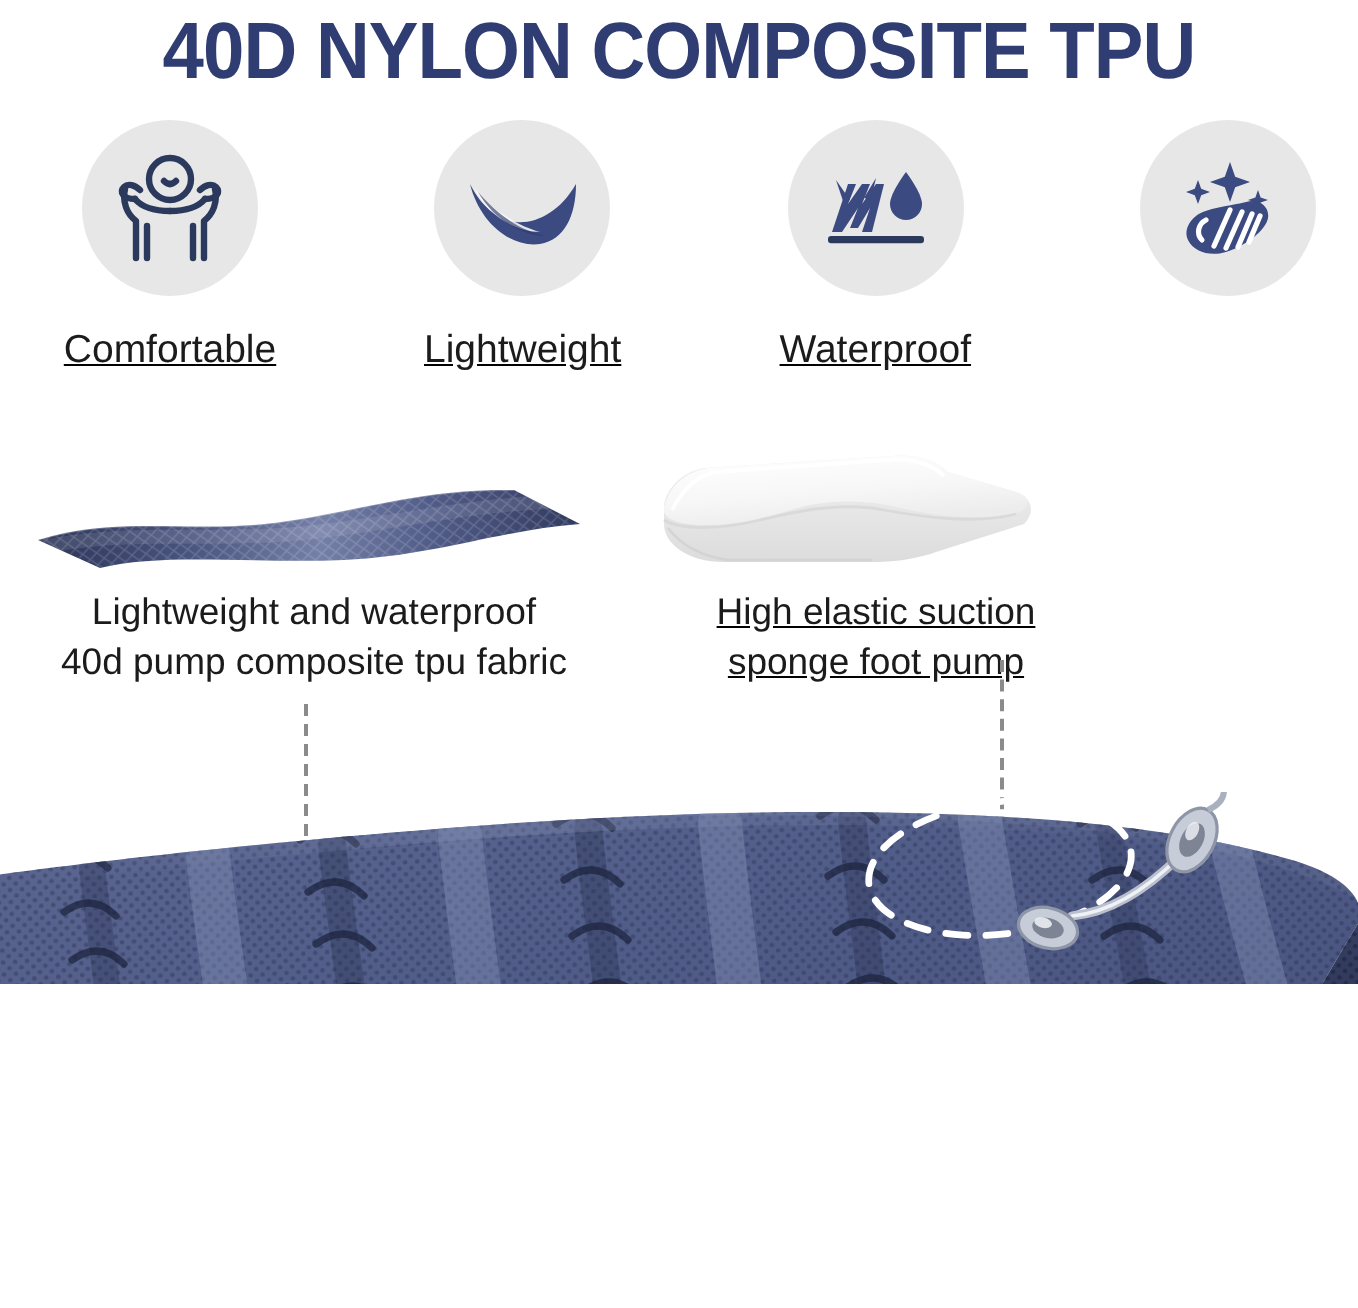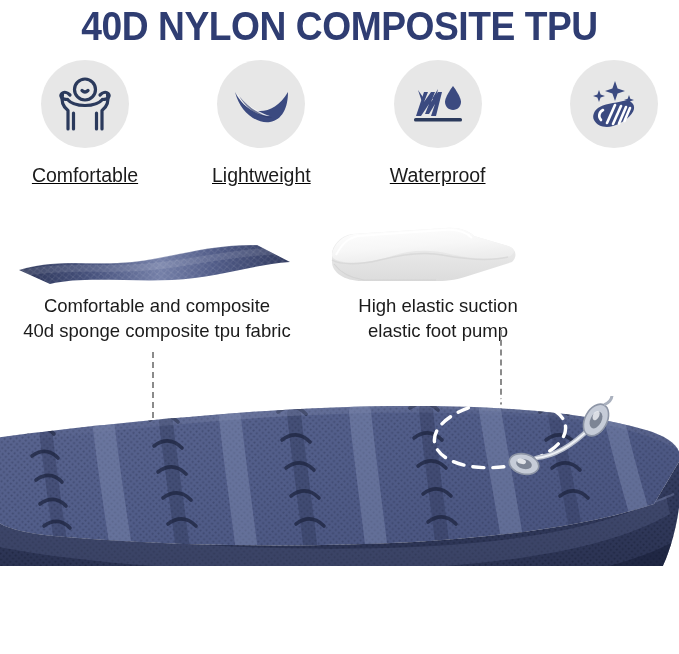--- a/index.html
+++ b/index.html
@@ -3,21 +3,21 @@
 <meta charset="utf-8">
 <style>
   html,body{margin:0;padding:0;}
   body{
     width:679px;height:654px;
     background:#ffffff;
     font-family:"Liberation Sans", sans-serif;
     overflow:hidden;
     position:relative;
   }
-  #stage{position:relative;width:679px;height:566px;overflow:hidden;background:#fff;}
+  #stage{position:relative;width:679px;height:492px;overflow:hidden;background:#fff;}
 
   
   .title{
     position:absolute;left:0;top:0;width:679px;height:52px;
     display:flex;align-items:center;justify-content:center;
     font-family:"Liberation Sans", sans-serif;
     font-weight:700;
     font-size:40px;
     letter-spacing:-0.5px;
     color:#2f3d72;
@@ -45,21 +45,21 @@
   }
 
   
   .callout{position:absolute;}
   .callout .cap{
     font-size:18.5px;color:#1b1b1b;text-align:center;line-height:1.33;
     font-family:"Liberation Sans", sans-serif;white-space:nowrap;
   }
 
   #callout-left{left:12px;top:232px;width:290px;}
-  #callout-right{left:318px;top:224px;width:240px;}
+  #callout-right{left:318px;top:224px;width:240px;text-decoration:underline;}
 
   .swatch-wrap{height:62px;position:relative;}
   .sponge-wrap{height:70px;position:relative;}
 
   
   .leader{position:absolute;border-left:2px dashed #8b8b8b;}
   #leader-left{left:152px;top:352px;height:86px;}
   #leader-right{left:500px;top:330px;height:104px;}
 
   .leader-dot{
@@ -178,22 +178,22 @@
           </clipPath>
         </defs>
         <path d="M7 38 C45 26 80 34 120 30 C160 26 195 12 245 13 L278 30 C238 33 205 46 160 48 C115 50 70 44 38 52 Z" fill="url(#fabGrad)"></path>
         <g clip-path="url(#fabClip)">
           <rect x="0" y="0" width="290" height="62" fill="url(#weave)"></rect>
           <path d="M0 40 C50 28 90 36 140 31 C190 26 230 14 290 15 L290 22 C230 21 190 33 140 38 C90 43 50 35 0 47 Z" fill="#ffffff" opacity="0.10"></path>
         </g>
         <path d="M7 38 C45 26 80 34 120 30 C160 26 195 12 245 13" fill="none" stroke="#ffffff" stroke-opacity="0.25" stroke-width="1"></path>
       </svg>
     </div>
-    <div class="cap">Comfortable and composite</div>
-    <div class="cap">40d sponge composite tpu fabric</div>
+    <div class="cap">Lightweight and waterproof</div>
+    <div class="cap">40d pump composite tpu fabric</div>
   </div>
 
   <div class="callout" id="callout-right">
     <div class="sponge-wrap">
       <svg width="210" height="72" viewBox="0 0 210 72">
         <defs>
           <linearGradient id="spTop" x1="0" y1="0" x2="0.4" y2="1">
             <stop offset="0%" stop-color="#ffffff"></stop>
             <stop offset="60%" stop-color="#f7f7f7"></stop>
             <stop offset="100%" stop-color="#ececec"></stop>
@@ -208,21 +208,21 @@
                  L44 57 C26 57 14 48 14 38 Z" fill="url(#spSide)"></path>
         <path d="M14 30 C16 20 24 12 36 10 L128 4 C140 3 150 6 156 12 L190 22
                  C197 24 198 29 192 32 C170 37 150 34 132 30
                  C112 25 92 26 74 32 C58 37 40 40 26 38 C18 37 13 34 14 30 Z" fill="url(#spTop)"></path>
         <path d="M18 31 C24 20 30 14 40 12 L126 6 C138 5 148 8 154 14" fill="none" stroke="#ffffff" stroke-width="2" opacity="0.9"></path>
         <path d="M14 36 C22 41 42 41 62 36 C82 31 104 27 124 31 C146 35 170 38 190 33" fill="none" stroke="#d7d7d7" stroke-width="1.4" opacity="0.85"></path>
         <path d="M16 40 C22 48 32 54 46 56 L118 56" fill="none" stroke="#cfcfcf" stroke-width="1.2" opacity="0.7"></path>
       </svg>
     </div>
     <div class="cap">High elastic suction</div>
-    <div class="cap">elastic foot pump</div>
+    <div class="cap">sponge foot pump</div>
   </div>
 
   <div class="leader" id="leader-left"></div>
   <div class="leader-dot" id="leader-dot-left"></div>
   <div class="leader" id="leader-right"></div>
 
   <div id="mattress">
     <svg width="700" height="262" viewBox="0 0 700 262">
       <defs>
         <linearGradient id="topFace" x1="0.1" y1="0" x2="0.8" y2="1">

